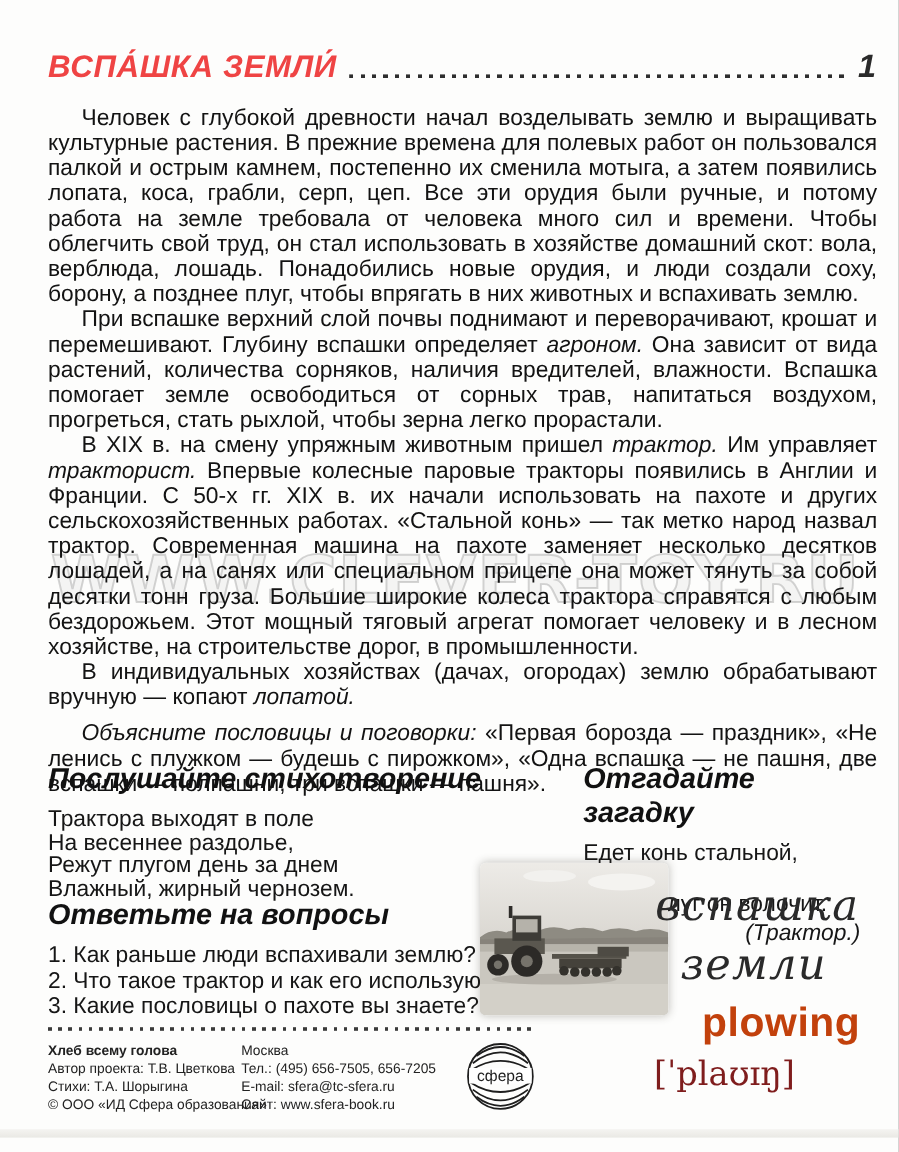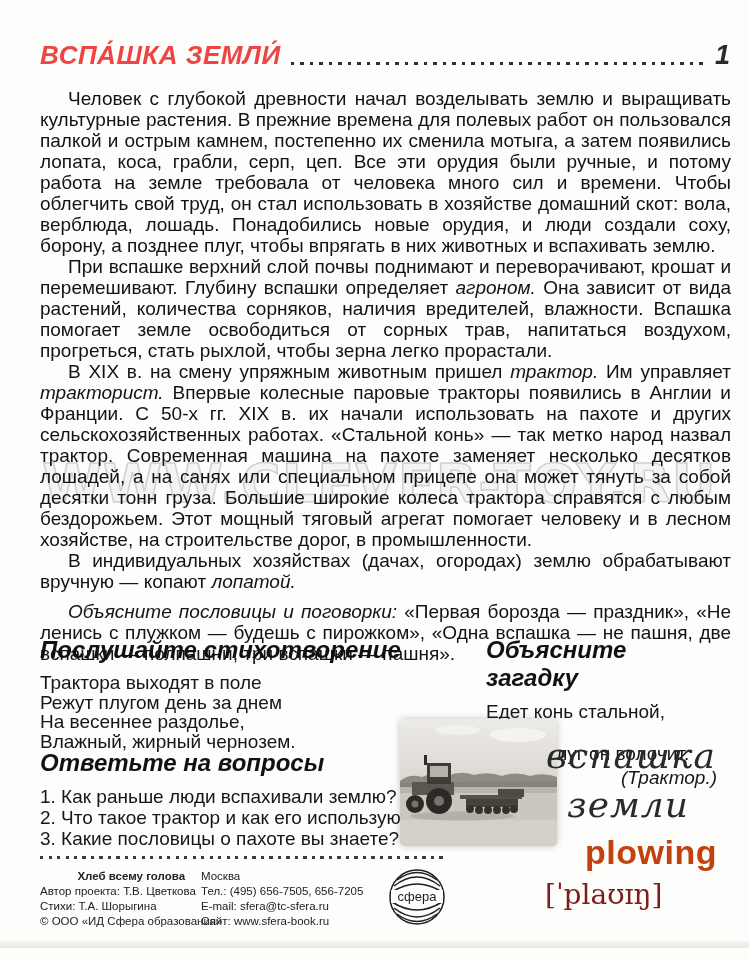--- a/index.html
+++ b/index.html
@@ -46,21 +46,21 @@
   .vocab-en { position:absolute; left:545px; top:833px; width:172px; text-align:right;
     font-weight:bold; font-size:34px; letter-spacing:.5px; color:#c2410c; }
   .vocab-ipa { position:absolute; left:545px; top:878px; width:176px; text-align:left;
     font-family:"DejaVu Serif", serif; font-size:28px; color:#7f1d1d; }
   
   .footer-dots { position:absolute; left:40px; top:856px; width:406px; height:3px;
     background:repeating-linear-gradient(90deg,#3a3a3a 0 3px, transparent 3px 8.5px); }
   .footer-col { position:absolute; top:869px; font-size:11.5px; line-height:15px; color:#222; }
   .footer-col-left { left:40px; }
   .footer-col-mid { left:201px; }
-  .footer-bold { font-weight:bold;text-align:center; }
+  .footer-bold { font-weight:bold; }
   .logo { position:absolute; left:386px; top:864px; width:62px; height:66px; }
   
   .watermark { position:absolute; top:452px; left:27px; width:705px; white-space:nowrap;
     font-family:"DejaVu Sans", sans-serif; font-weight:bold; font-size:54px; letter-spacing:1px;
     color:rgba(130,130,130,0.07); -webkit-text-stroke:1.6px rgba(145,145,145,0.38);
     pointer-events:none;text-align:center; }
   
   .scan-edge { position:absolute; left:0; right:0; top:941px; height:7px;
     background:linear-gradient(#f3f2ef,#e6e5e0); opacity:.85; }
 </style>
@@ -81,27 +81,27 @@
     <p>Человек с глубокой древности начал возделывать землю и выращивать культурные растения. В прежние времена для полевых работ он пользовался палкой и острым камнем, постепенно их сменила мотыга, а затем появились лопата, коса, грабли, серп, цеп. Все эти орудия были ручные, и потому работа на земле требовала от человека много сил и времени. Чтобы облегчить свой труд, он стал использовать в хозяйстве домашний скот: вола, верблюда, лошадь. Понадобились новые орудия, и люди создали соху, борону, а позднее плуг, чтобы впрягать в них животных и вспахивать землю.</p>
     <p><span>При вспашке верхний слой почвы поднимают и переворачивают, крошат и перемешивают. Глубину вспашки определяет </span><span class="it">агроном.</span><span> Она зависит от вида растений, количества сорняков, наличия вредителей, влажности. Вспашка помогает земле освободиться от сорных трав, напитаться воздухом, прогреться, стать рыхлой, чтобы зерна легко прорастали.</span></p>
     <p><span>В XIX в. на смену упряжным животным пришел </span><span class="it">трактор.</span><span> Им управляет </span><span class="it">тракторист.</span><span> Впервые колесные паровые тракторы появились в Англии и Франции. С 50-х гг. XIX в. их начали использовать на пахоте и других сельскохозяйственных работах. «Стальной конь» — так метко народ назвал трактор. Современная машина на пахоте заменяет несколько десятков лошадей, а на санях или специальном прицепе она может тянуть за собой десятки тонн груза. Большие широкие колеса трактора справятся с любым бездорожьем. Этот мощный тяговый агрегат помогает человеку и в лесном хозяйстве, на строительстве дорог, в промышленности.</span></p>
     <p><span>В индивидуальных хозяйствах (дачах, огородах) землю обрабатывают вручную — копают </span><span class="it">лопатой.</span></p>
     <p class="gap-before"><span class="bi">Объясните пословицы и поговорки:</span><span> «Первая борозда — праздник», «Не ленись с плужком — будешь с пирожком», «Одна вспашка — не пашня, две вспашки — полпашни, три вспашки — пашня».</span></p>
   </div>
 
   <div class="poem-block">
     <div class="section-heading">Послушайте стихотворение</div>
     <div class="poem-line">Трактора выходят в поле</div>
+    <div class="poem-line">На весеннее раздолье,</div>
     <div class="poem-line">Режут плугом день за днем</div>
-    <div class="poem-line">На весеннее раздолье,</div>
     <div class="poem-line">Влажный, жирный чернозем.</div>
   </div>
 
   <div class="riddle-block">
-    <div class="section-heading">Объясните загадку</div>
+    <div class="section-heading">Отгадайте загадку</div>
     <div class="riddle-line">Едет конь стальной, рычит,</div>
     <div class="riddle-line">Сзади плуг он волочит.</div>
     <div class="riddle-answer">(Трактор.)</div>
   </div>
 
   <div class="questions-block">
     <div class="section-heading">Ответьте на вопросы</div>
     <div class="question-item">1. Как раньше люди вспахивали землю?</div>
     <div class="question-item">2. Что такое трактор и как его используют?</div>
     <div class="question-item">3. Какие пословицы о пахоте вы знаете?</div>

